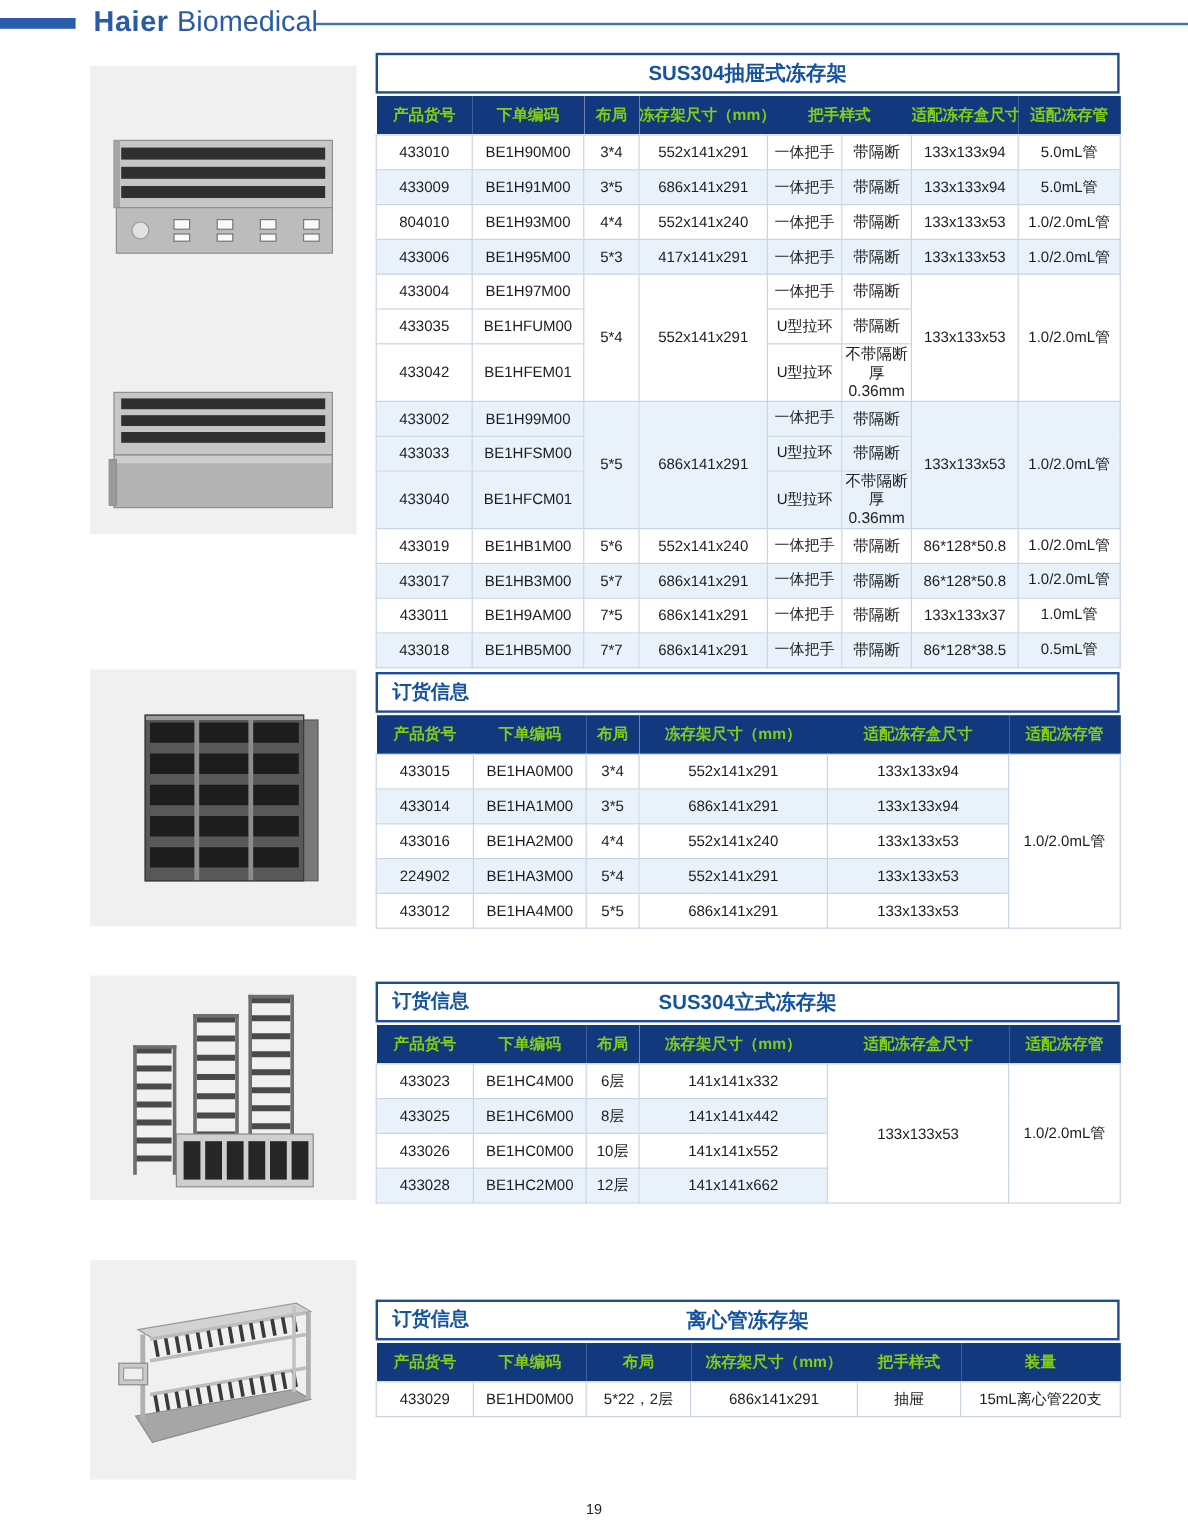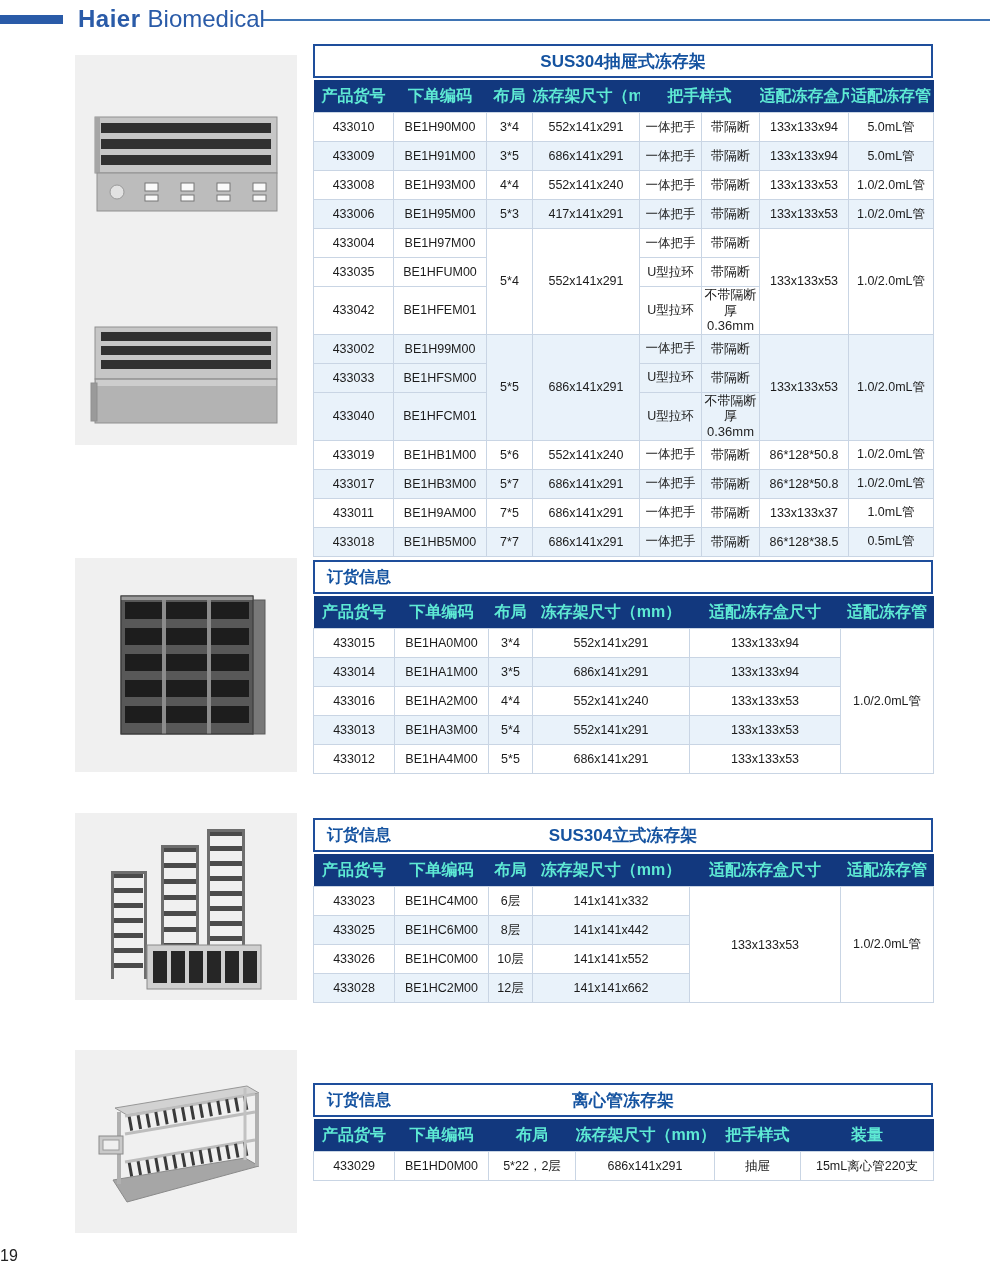--- a/index.html
+++ b/index.html
@@ -22,28 +22,28 @@
 
   
   .tbl{position:absolute;left:313px;width:620px;}
   #t1{top:44px;} #t2{top:560px;} #t3{top:818px;} #t4{top:1083px;}
   .titlebar{position:relative;border:2px solid #1e4e9b;background:#fff;height:30px;margin-bottom:2px;}
   .titlebar .ttl{position:absolute;left:0;right:0;top:50%;transform:translateY(-50%);
                  text-align:center;color:var(--title_blue,#1553a0);font-weight:bold;font-size:17px;}
   .titlebar .oi{position:absolute;left:12px;top:50%;transform:translateY(-50%);
                 color:var(--title_blue,#1553a0);font-weight:bold;font-size:16px;}
   table{border-collapse:collapse;width:620px;table-layout:fixed;}
-  thead th{background:var(--navy,#12387e);color:#5eead4;font-size:16px;font-weight:bold;
+  thead th{background:var(--navy,#12387e);color:#84cc16;font-size:13px;font-weight:bold;
            height:32px;padding:0;border:0;white-space:nowrap;overflow:hidden;}
   tbody td{border:1px solid #c9d5e4;font-size:12.5px;color:#1c1c1c;text-align:center;
            height:28px;padding:0 2px;background:#fff;overflow:hidden;}
   tr.alt td{background:var(--row_alt,#e9f2fa);}
   td.sm{font-size:13px;line-height:1.2;color:#222;}
 
-  .pageno{position:absolute;left:0;right:0;bottom:7px;font-size:16px;color:#222;}
+  .pageno{position:absolute;left:0;right:0;bottom:7px;text-align:center;font-size:12px;color:#222;}
 </style>
 </head>
 <body>
 
 <div class="page">
 
   <div class="brandbar"></div>
   <div class="logo">
     <span class="b1">Haier</span><span class="b2">Biomedical</span>
   </div>
@@ -176,21 +176,21 @@
           <td>433009</td>
           <td>BE1H91M00</td>
           <td>3*5</td>
           <td>686x141x291</td>
           <td>一体把手</td>
           <td class="sm">带隔断</td>
           <td>133x133x94</td>
           <td>5.0mL管</td>
         </tr>
         <tr>
-          <td>433008</td>
+          <td>804010</td>
           <td>BE1H93M00</td>
           <td>4*4</td>
           <td>552x141x240</td>
           <td>一体把手</td>
           <td class="sm">带隔断</td>
           <td>133x133x53</td>
           <td>1.0/2.0mL管</td>
         </tr>
         <tr class="alt">
           <td>433006</td>
@@ -336,21 +336,21 @@
           <td>133x133x94</td>
         </tr>
         <tr>
           <td>433016</td>
           <td>BE1HA2M00</td>
           <td>4*4</td>
           <td>552x141x240</td>
           <td>133x133x53</td>
         </tr>
         <tr class="alt">
-          <td>433013</td>
+          <td>224902</td>
           <td>BE1HA3M00</td>
           <td>5*4</td>
           <td>552x141x291</td>
           <td>133x133x53</td>
         </tr>
         <tr>
           <td>433012</td>
           <td>BE1HA4M00</td>
           <td>5*5</td>
           <td>686x141x291</td>

